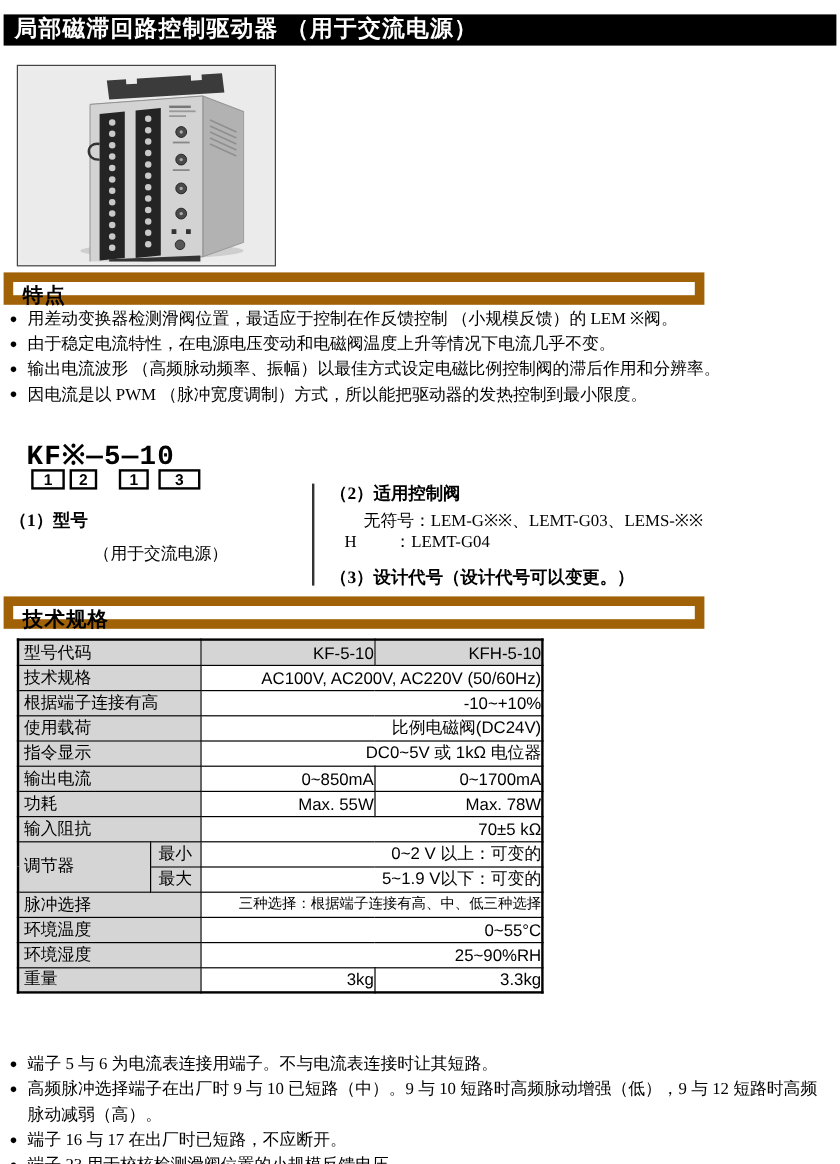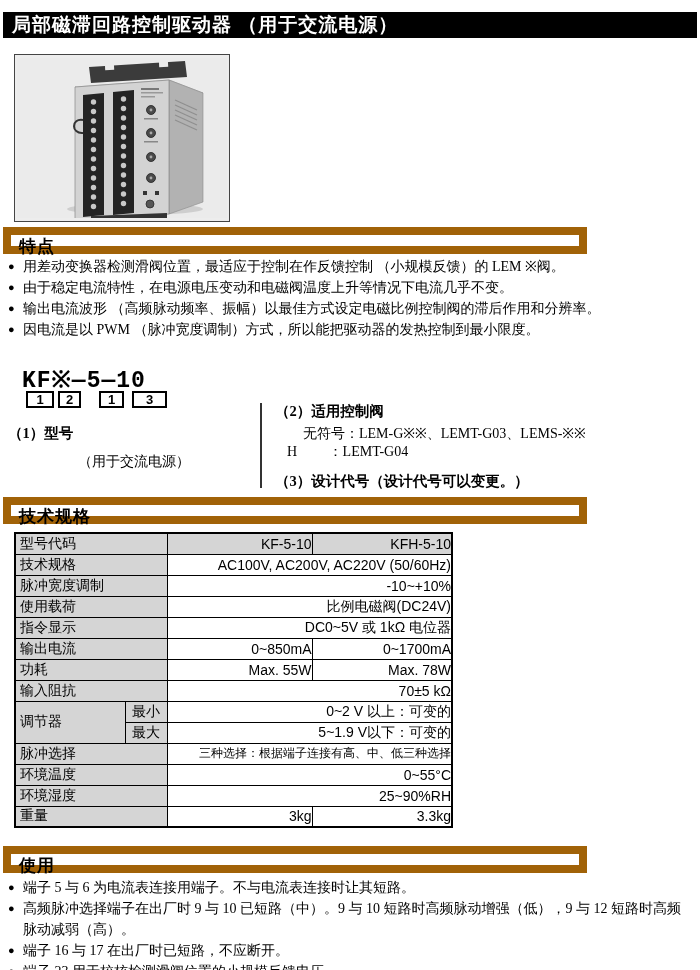--- a/index.html
+++ b/index.html
@@ -220,21 +220,21 @@
         <tr class="hdr">
       <td class="lab" colspan="2">型号代码</td>
       <td class="val">KF-5-10</td>
       <td class="val">KFH-5-10</td>
     </tr>
     <tr>
       <td class="lab" colspan="2">技术规格</td>
       <td class="val" colspan="2">AC100V, AC200V, AC220V (50/60Hz)</td>
     </tr>
     <tr>
-      <td class="lab" colspan="2">脉冲宽度调制</td>
+      <td class="lab" colspan="2">根据端子连接有高</td>
       <td class="val" colspan="2">-10~+10%</td>
     </tr>
     <tr>
       <td class="lab" colspan="2">使用载荷</td>
       <td class="val" colspan="2">比例电磁阀(DC24V)</td>
     </tr>
     <tr>
       <td class="lab" colspan="2">指令显示</td>
       <td class="val" colspan="2">DC0~5V 或 1kΩ 电位器</td>
     </tr>
@@ -274,21 +274,20 @@
       <td class="val" colspan="2">25~90%RH</td>
     </tr>
     <tr>
       <td class="lab" colspan="2">重量</td>
       <td class="val">3kg</td>
       <td class="val">3.3kg</td>
     </tr>
   </tbody>
     </table>
 
-  <div class="sec-head head-usage">使用</div>
   <ul class="blist list-usage">
     <li>
       <span class="marker">●</span>
       <span class="btext">端子 5 与 6 为电流表连接用端子。不与电流表连接时让其短路。</span>
     </li>
     <li>
       <span class="marker">●</span>
       <span class="btext">高频脉冲选择端子在出厂时 9 与 10 已短路（中）。9 与 10 短路时高频脉动增强（低），9 与 12 短路时高频脉动减弱（高）。</span>
     </li>
     <li>

